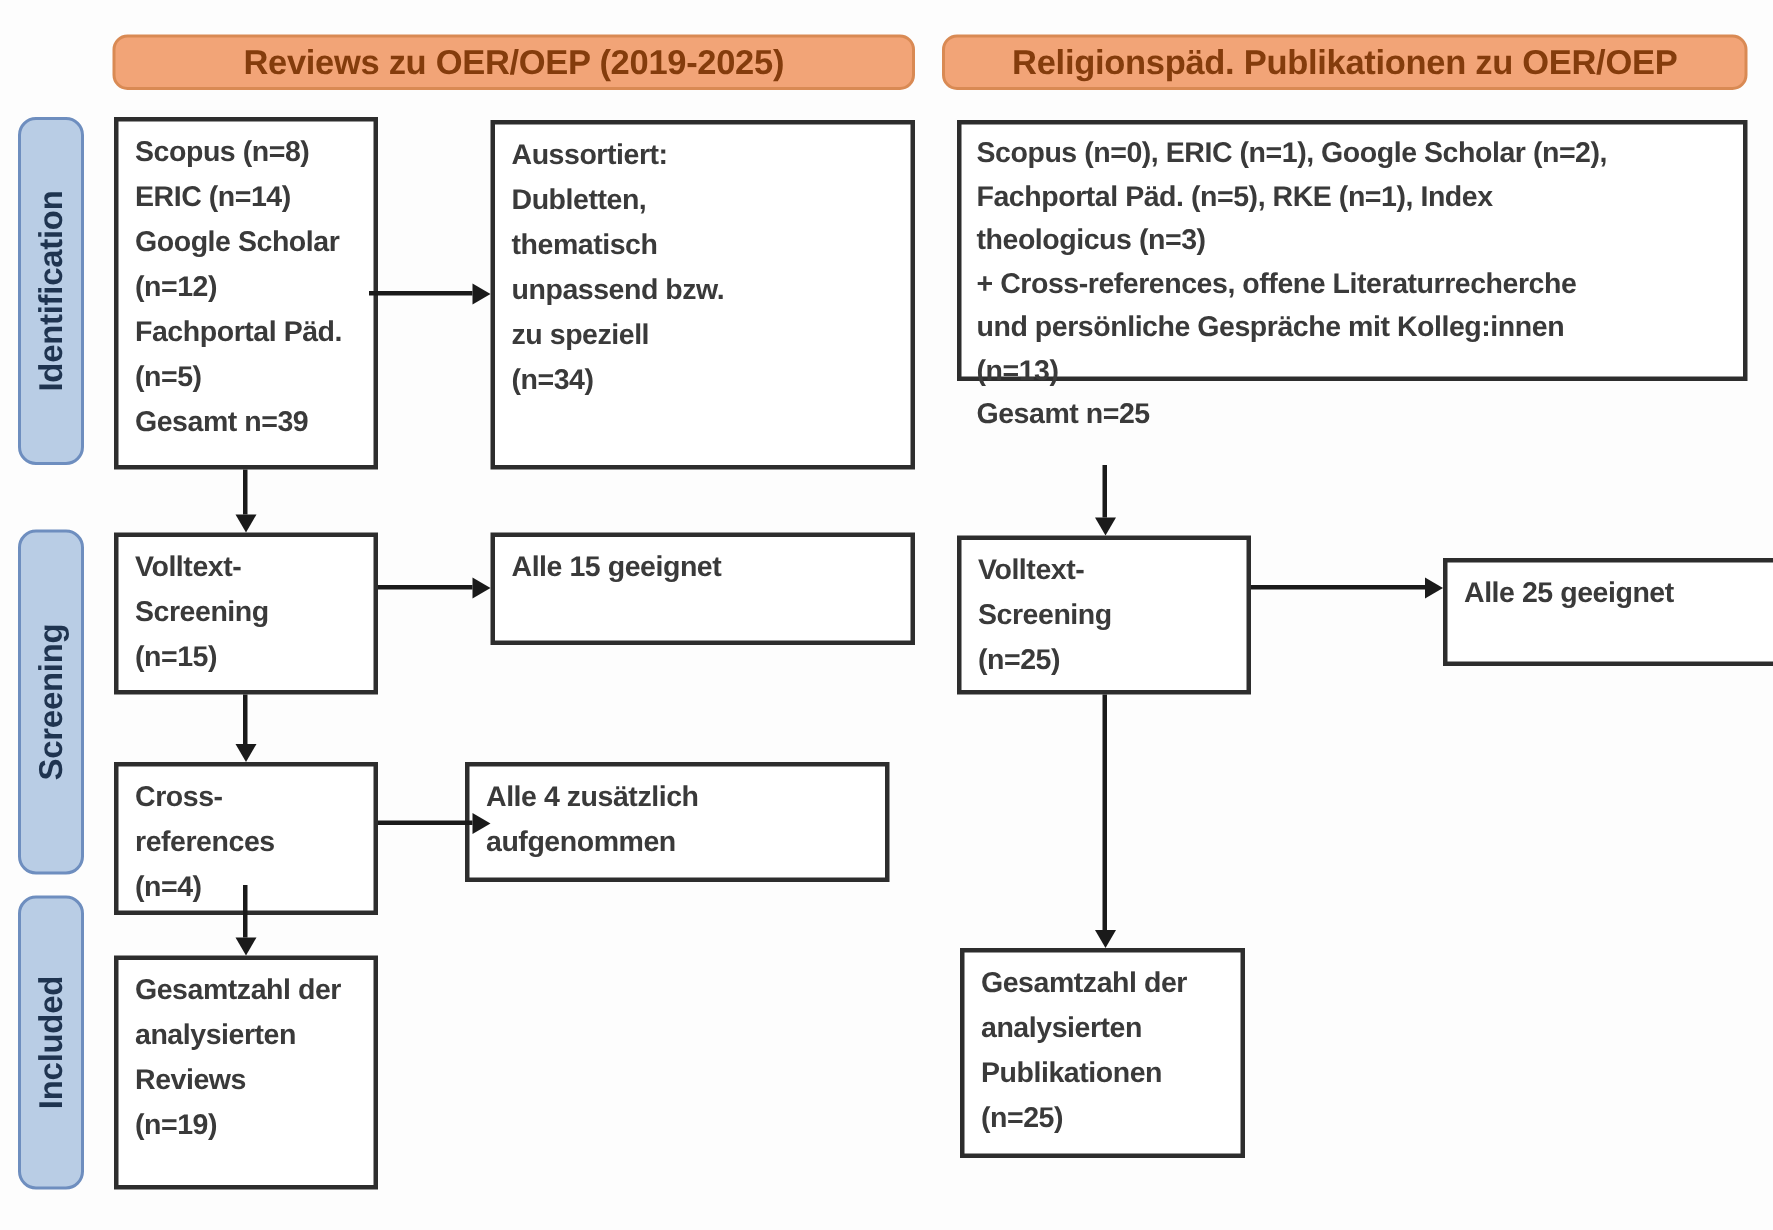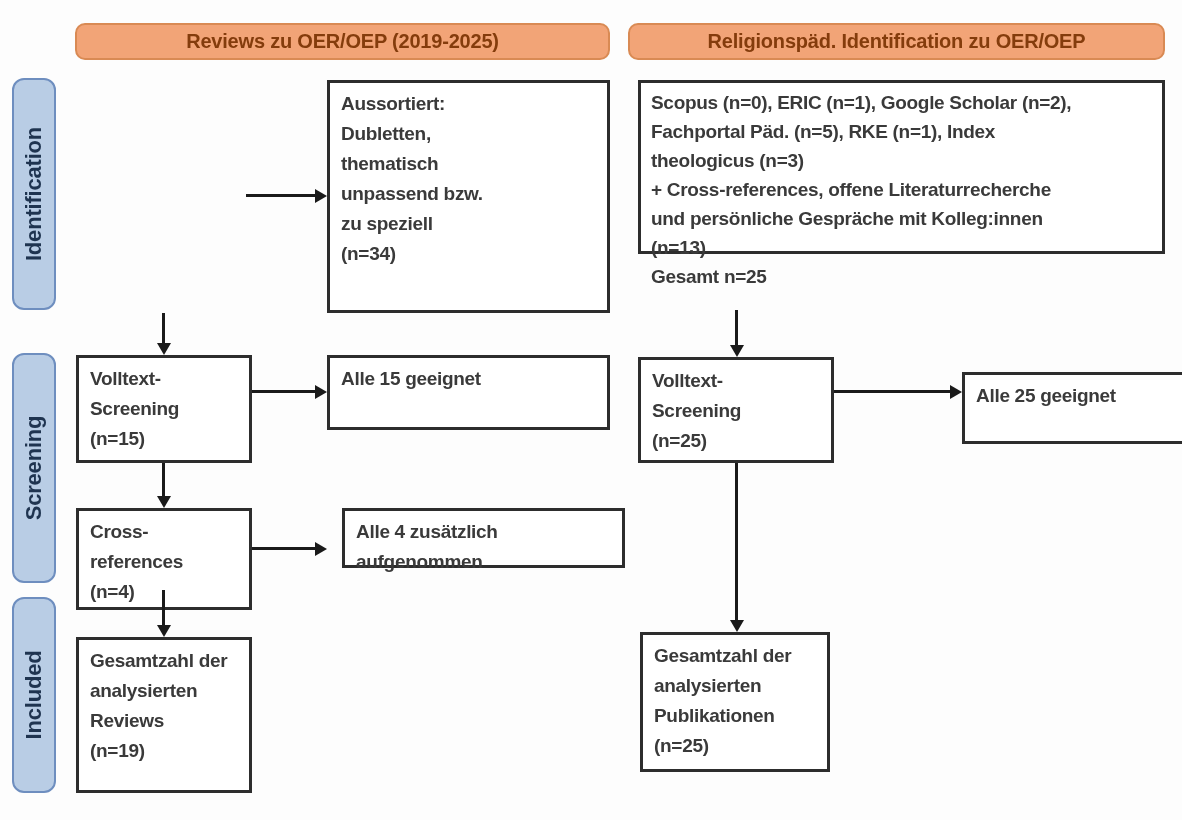--- a/index.html
+++ b/index.html
@@ -9,21 +9,21 @@
   }
   html,body{margin:0;padding:0;background:#ffffff;}
   .canvas{
     position:relative; width:1182px; height:820px; background:#fdfdfd;
     font-family:"Liberation Sans", sans-serif; overflow:hidden;
   }
   .header{
     position:absolute; box-sizing:border-box;
     background:var(--header-fill); border:2px solid var(--header-border);
     border-radius:10px; color:var(--header-text);
-    font-size:20px; font-weight:bold; text-align:center;
+    font-size:23px; font-weight:bold; text-align:center;
     display:flex; align-items:center; justify-content:center;
     letter-spacing:-0.2px;
   }
   .stage{
     position:absolute; box-sizing:border-box;
     background:var(--stage-fill); border:2px solid var(--stage-border);
     border-radius:12px; color:var(--stage-text);
     display:flex; align-items:center; justify-content:center;
   }
   .stage span{
@@ -53,50 +53,57 @@
     border-top:12px solid var(--arrow);
     border-left:7px solid transparent; border-right:7px solid transparent;
   }
 </style>
 </head>
 <body>
 
 <div class="canvas">
 
   <div class="header" style="left:75px;top:23px;width:535px;height:37px">Reviews zu OER/OEP (2019-2025)</div>
-  <div class="header" style="left:628px;top:23px;width:537px;height:37px">Religionspäd. Identification zu OER/OEP</div>
+  <div class="header" style="left:628px;top:23px;width:537px;height:37px">Religionspäd. Publikationen zu OER/OEP</div>
 
   <div class="stage" style="left:12px;top:78px;width:44px;height:232px">
     <span>Identification</span>
   </div>
   <div class="stage" style="left:12px;top:353px;width:44px;height:230px">
     <span>Screening</span>
   </div>
   <div class="stage" style="left:12px;top:597px;width:44px;height:196px">
     <span>Included</span>
   </div>
 
+  <div class="box" style="left:76px;top:78px;width:176px;height:235px">Scopus (n=8)
+ERIC (n=14)
+Google Scholar
+(n=12)
+Fachportal Päd.
+(n=5)
+Gesamt n=39</div>
   <div class="box" style="left:76px;top:355px;width:176px;height:108px">Volltext-
 Screening
 (n=15)</div>
   <div class="box" style="left:76px;top:508px;width:176px;height:102px">Cross-references
 (n=4)</div>
   <div class="box" style="left:76px;top:637px;width:176px;height:156px">Gesamtzahl der
 analysierten
 Reviews
 (n=19)</div>
 
   <div class="box" style="left:327px;top:80px;width:283px;height:233px">Aussortiert:
 Dubletten,
 thematisch
 unpassend bzw.
 zu speziell
 (n=34)</div>
   <div class="box" style="left:327px;top:355px;width:283px;height:75px">Alle 15 geeignet</div>
-  <div class="box" style="left:342px;top:508px;width:283px;height:60px">Alle 4 zusätzlich
+  <div class="box" style="left:310px;top:508px;width:283px;height:80px">Alle 4 zusätzlich
 aufgenommen</div>
 
   <div class="box dense" style="left:638px;top:80px;width:527px;height:174px">Scopus (n=0), ERIC (n=1), Google Scholar (n=2),
 Fachportal Päd. (n=5), RKE (n=1), Index
 theologicus (n=3)
 + Cross-references, offene Literaturrecherche
 und persönliche Gespräche mit Kolleg:innen
 (n=13)
 Gesamt n=25</div>
   <div class="box" style="left:638px;top:357px;width:196px;height:106px">Volltext-

